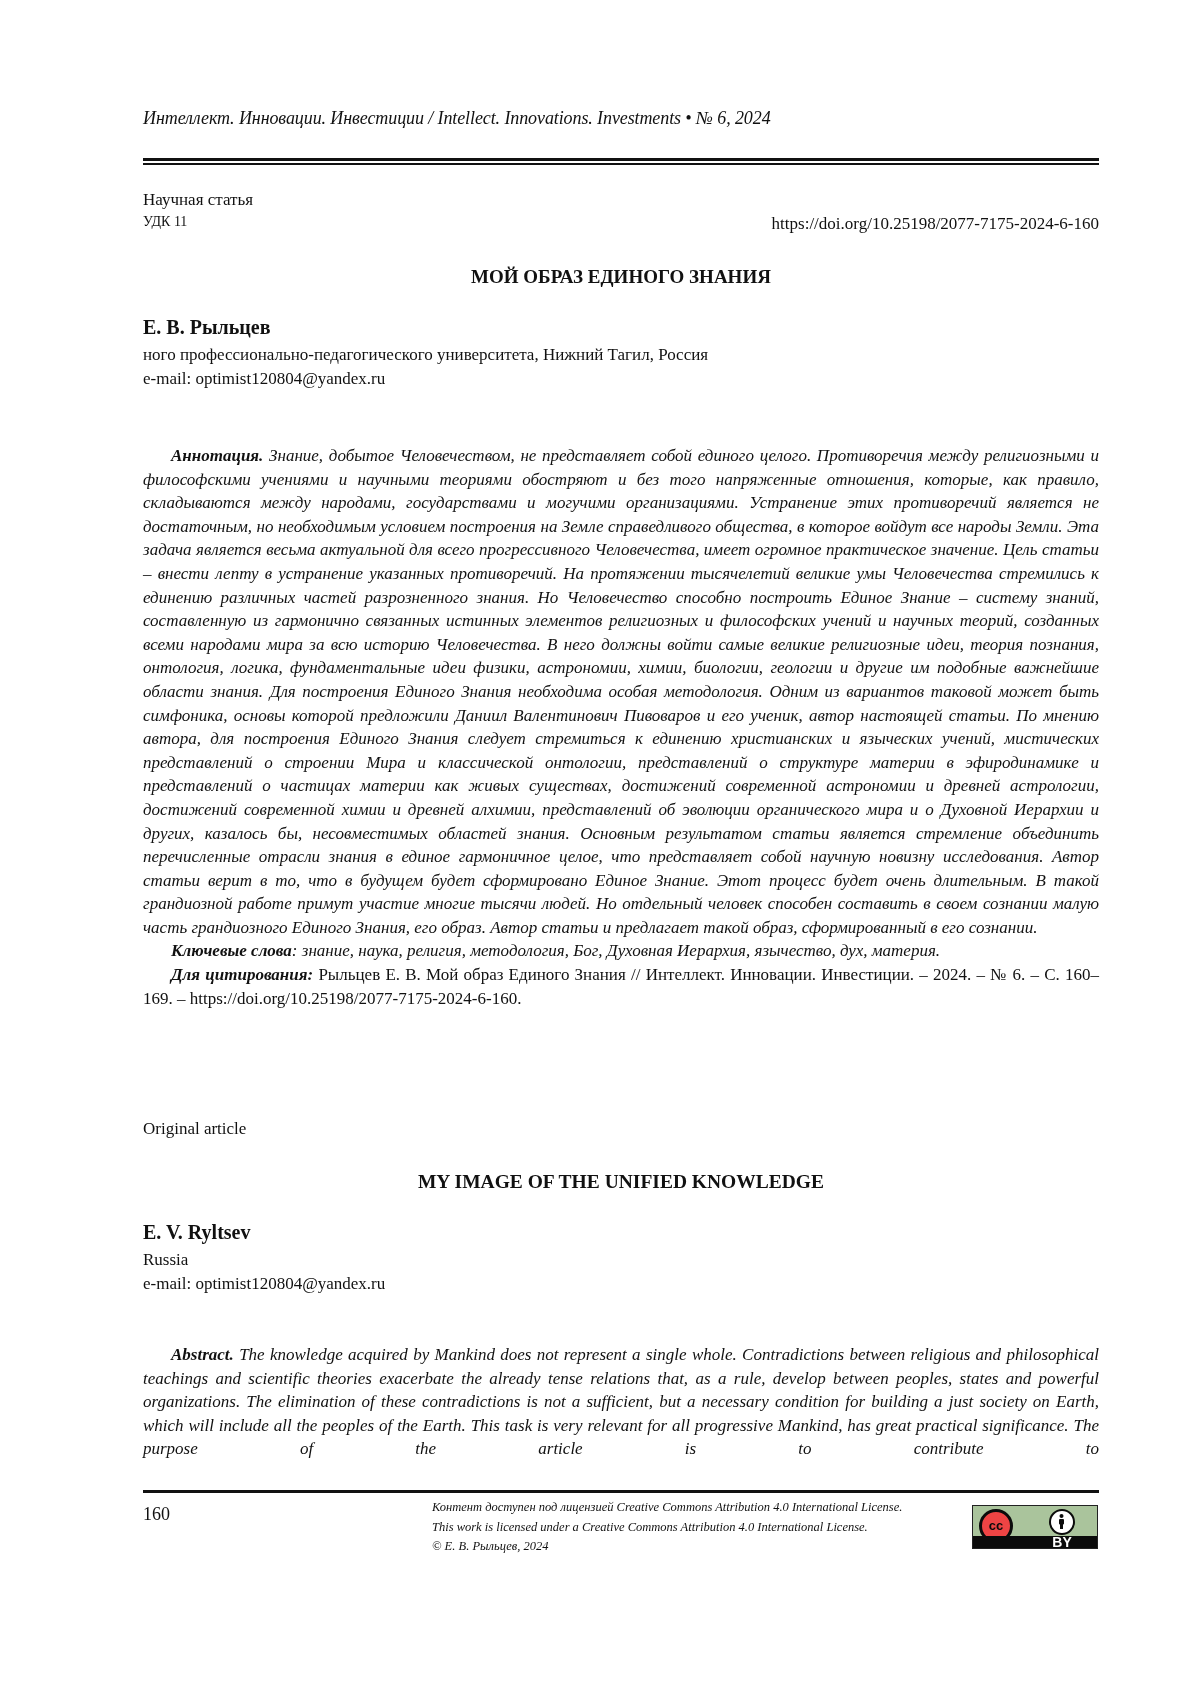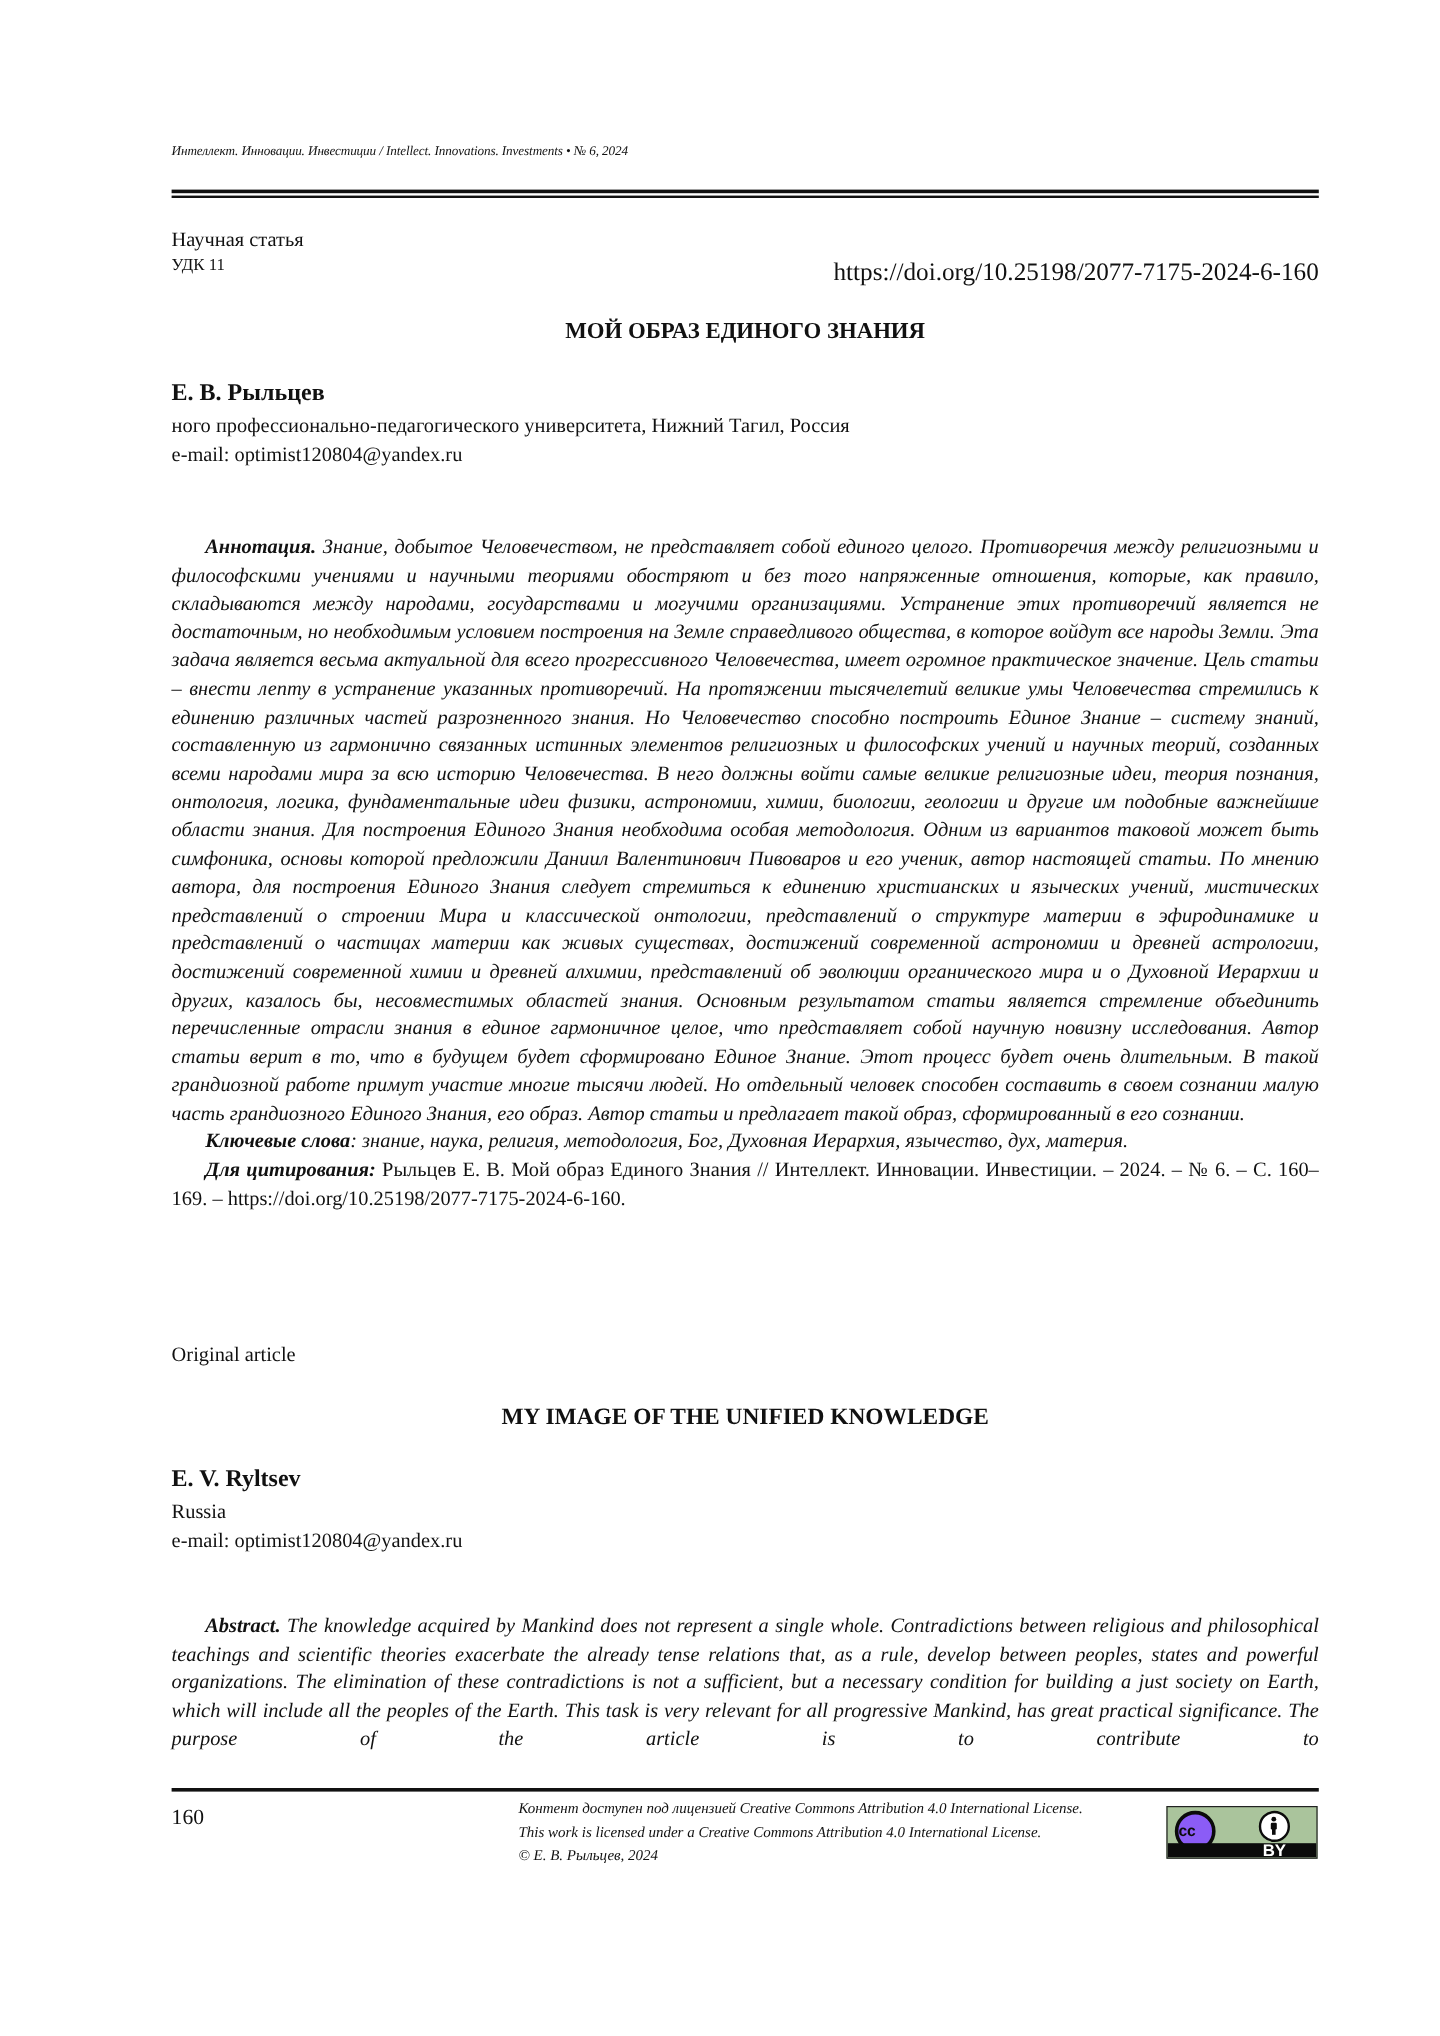--- a/index.html
+++ b/index.html
@@ -1,40 +1,40 @@
 <!DOCTYPE html>
 <html><head>
 <meta charset="utf-8">
 <style>
   html, body { margin: 0; padding: 0; background: #ffffff; }
   body { width: 1200px; height: 1697px; position: relative; overflow: hidden; color: #111; font-family: "Liberation Serif", serif; }
   .abs { position: absolute; }
-  .running-head { left: 143px; top: 108px; font-style: italic; font-size: 11px; letter-spacing: -0.1px; margin-top: 12px; }
+  .running-head { left: 143px; top: 108px; font-style: italic; font-size: 18px; letter-spacing: -0.1px; }
   .double-rule { left: 143px; width: 956px; top: 158px; height: 7px; }
   .double-rule .r1 { position: absolute; left: 0; right: 0; top: 0; height: 3px; background: #111; }
   .double-rule .r2 { position: absolute; left: 0; right: 0; top: 5px; height: 1.5px; background: #111; }
   .article-type { left: 143px; top: 190px; font-size: 17px; }
   .udk { left: 143px; top: 214px; font-size: 14px; }
-  .doi { right: 101px; top: 214px; font-size: 21px; margin-left: 44px; }
+  .doi { right: 101px; top: 214px; font-size: 17px; margin-left: 44px; }
   .title-ru { left: 143px; width: 956px; top: 266px; text-align: center; font-weight: bold; font-size: 19px; }
   .author { left: 143px; top: 316px; font-weight: bold; font-size: 20px; }
   .aff { left: 143px; width: 956px; font-size: 17px; line-height: 24px; text-align: justify; }
   .abstract { left: 143px; width: 956px; font-size: 17px; line-height: 23.6px; text-align: justify; font-style: italic; }
   .abstract p { margin: 0; text-indent: 28px; }
   .abstract .lbl { font-weight: bold; }
   .plain { font-style: normal; }
   .orig { left: 143px; top: 1119px; font-size: 17px; text-align: right; }
   .title-en { left: 143px; width: 956px; top: 1171px; text-align: center; font-weight: bold; font-size: 19.5px; }
   .bottom-rule { left: 143px; width: 956px; top: 1490px; height: 2.5px; background: #111; }
   .page-num { left: 143px; top: 1504px; font-size: 18px; }
   .license { left: 432px; top: 1498px; font-style: italic; font-size: 12.5px; line-height: 19.5px; }
   .cc-badge { left: 972px; top: 1505px; width: 126px; height: 44px; background: #aac49c; border: 1.5px solid #222; box-sizing: border-box; overflow: hidden; }
   .cc-badge .bar { position: absolute; left: 0; right: 0; bottom: 0; height: 12px; background: #0b0b0b; }
   .cc-badge .by-text { position: absolute; left: 74px; bottom: 0; width: 30px; text-align: center; color: #fff; font-family: "Liberation Sans", sans-serif; font-size: 14px; font-weight: bold; line-height: 12px; }
-  .cc-badge .cc-circle { position: absolute; left: 6px; top: 3px; width: 34px; height: 34px; border-radius: 50%; background: #8b5cf6; border: 3px solid #0b0b0b; box-sizing: border-box; font-family: "Liberation Sans", sans-serif; font-weight: bold; font-size: 13px; line-height: 28px; color: #0b0b0b; }
+  .cc-badge .cc-circle { position: absolute; left: 6px; top: 3px; width: 34px; height: 34px; border-radius: 50%; background: #ef4444; border: 3px solid #0b0b0b; box-sizing: border-box; font-family: "Liberation Sans", sans-serif; font-weight: bold; font-size: 13px; line-height: 28px; text-align: center; color: #0b0b0b; }
   .cc-badge .by-circle { position: absolute; left: 76px; top: 3px; width: 26px; height: 26px; border-radius: 50%; background: #fff; border: 2.5px solid #0b0b0b; box-sizing: border-box; }
 </style>
 </head>
 <body>
 
 <div class="abs running-head">Интеллект. Инновации. Инвестиции / Intellect. Innovations. Investments • № 6, 2024</div>
 <div class="abs double-rule">
     <div class="r1"></div>
     <div class="r2"></div>
   </div>

